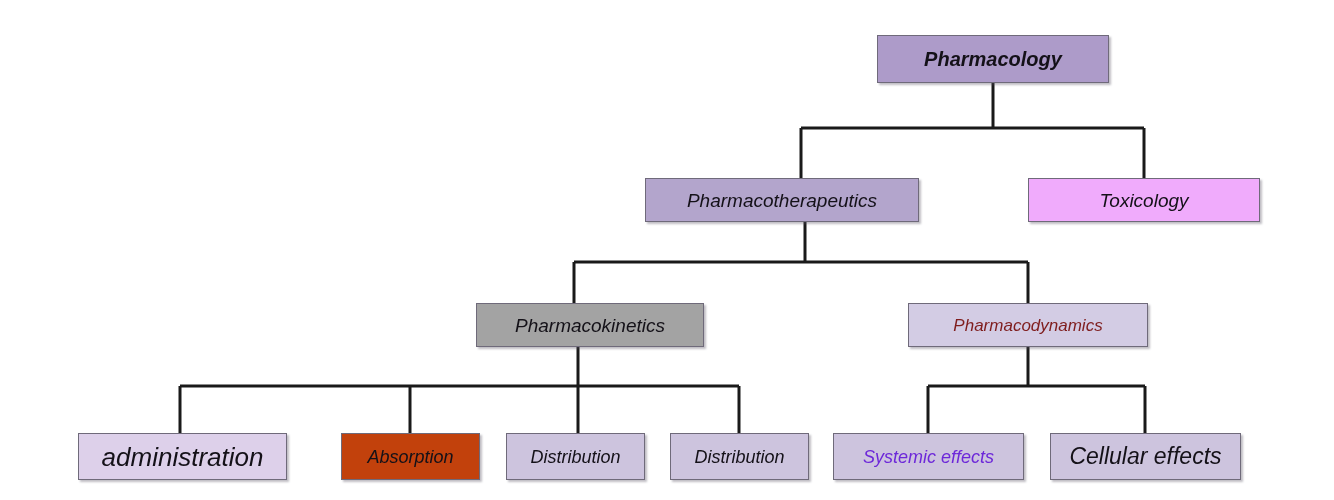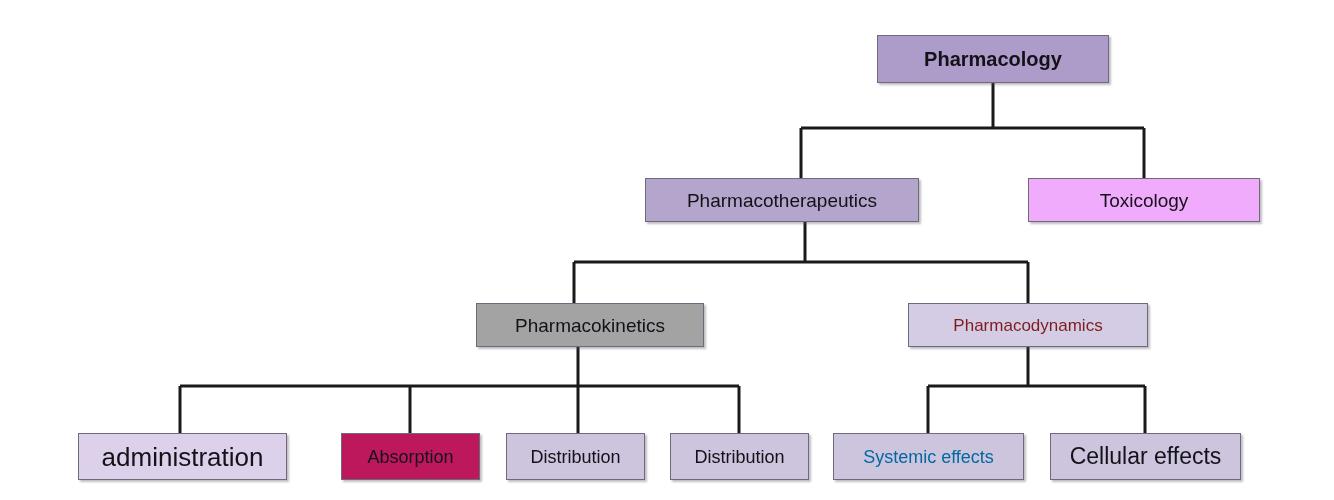--- a/index.html
+++ b/index.html
@@ -12,20 +12,21 @@
     width: 1334px;
     height: 500px;
     overflow: hidden;
     font-family: "Liberation Sans", sans-serif;
   }
   #diagram-root {
     position: relative;
     width: 1334px;
     height: 500px;
     background: #ffffff;
+    font-style: italic;
   }
   svg#tree-svg {
     position: absolute;
     top: 0;
     left: 0;
     width: 1334px;
     height: 500px;
     display: block;
   }
   .node-box {
@@ -79,30 +80,30 @@
       </div>
       <div class="node-box" style="left: 476px; top: 303px; width: 228px; height: 44px; background: #a3a3a3; border-color: rgb(111, 106, 122);">
         <span class="node-label" style="font-size: 19px; font-weight: normal; color: rgb(20, 17, 24);">Pharmacokinetics</span>
       </div>
       <div class="node-box" style="left: 908px; top: 303px; width: 240px; height: 44px; background: rgb(211, 204, 228); border-color: rgb(111, 106, 122);">
         <span class="node-label" style="font-size: 17px; font-weight: normal; color: #7f1d1d;">Pharmacodynamics</span>
       </div>
       <div class="node-box" style="left: 78px; top: 433px; width: 209px; height: 47px; background: rgb(221, 208, 234); border-color: rgb(111, 106, 122);">
         <span class="node-label" style="font-size: 26px; font-weight: normal; color: rgb(20, 17, 24); text-align: center;">administration</span>
       </div>
-      <div class="node-box" style="left: 341px; top: 433px; width: 139px; height: 47px; background: #be185d; border-color: rgb(111, 106, 122);">
+      <div class="node-box" style="left: 341px; top: 433px; width: 139px; height: 47px; background: #c2410c; border-color: rgb(111, 106, 122);">
         <span class="node-label" style="font-size: 18px; font-weight: normal; color: rgb(20, 17, 24);">Absorption</span>
       </div>
       <div class="node-box" style="left: 506px; top: 433px; width: 139px; height: 47px; background: rgb(205, 196, 222); border-color: rgb(111, 106, 122);">
         <span class="node-label" style="font-size: 18px; font-weight: normal; color: rgb(20, 17, 24);">Distribution</span>
       </div>
       <div class="node-box" style="left: 670px; top: 433px; width: 139px; height: 47px; background: rgb(205, 196, 222); border-color: rgb(111, 106, 122);">
         <span class="node-label" style="font-size: 18px; font-weight: normal; color: rgb(20, 17, 24);">Distribution</span>
       </div>
       <div class="node-box" style="left: 833px; top: 433px; width: 191px; height: 47px; background: rgb(205, 196, 222); border-color: rgb(111, 106, 122);">
-        <span class="node-label" style="font-size: 18px; font-weight: normal; color: #0369a1;">Systemic effects</span>
+        <span class="node-label" style="font-size: 18px; font-weight: normal; color: #6d28d9;">Systemic effects</span>
       </div>
       <div class="node-box" style="left: 1050px; top: 433px; width: 191px; height: 47px; background: rgb(205, 196, 222); border-color: rgb(111, 106, 122);">
         <span class="node-label" style="font-size: 23px; font-weight: normal; color: rgb(20, 17, 24);">Cellular effects</span>
       </div>
     </div>
 
 </div>
 
 </body></html>

